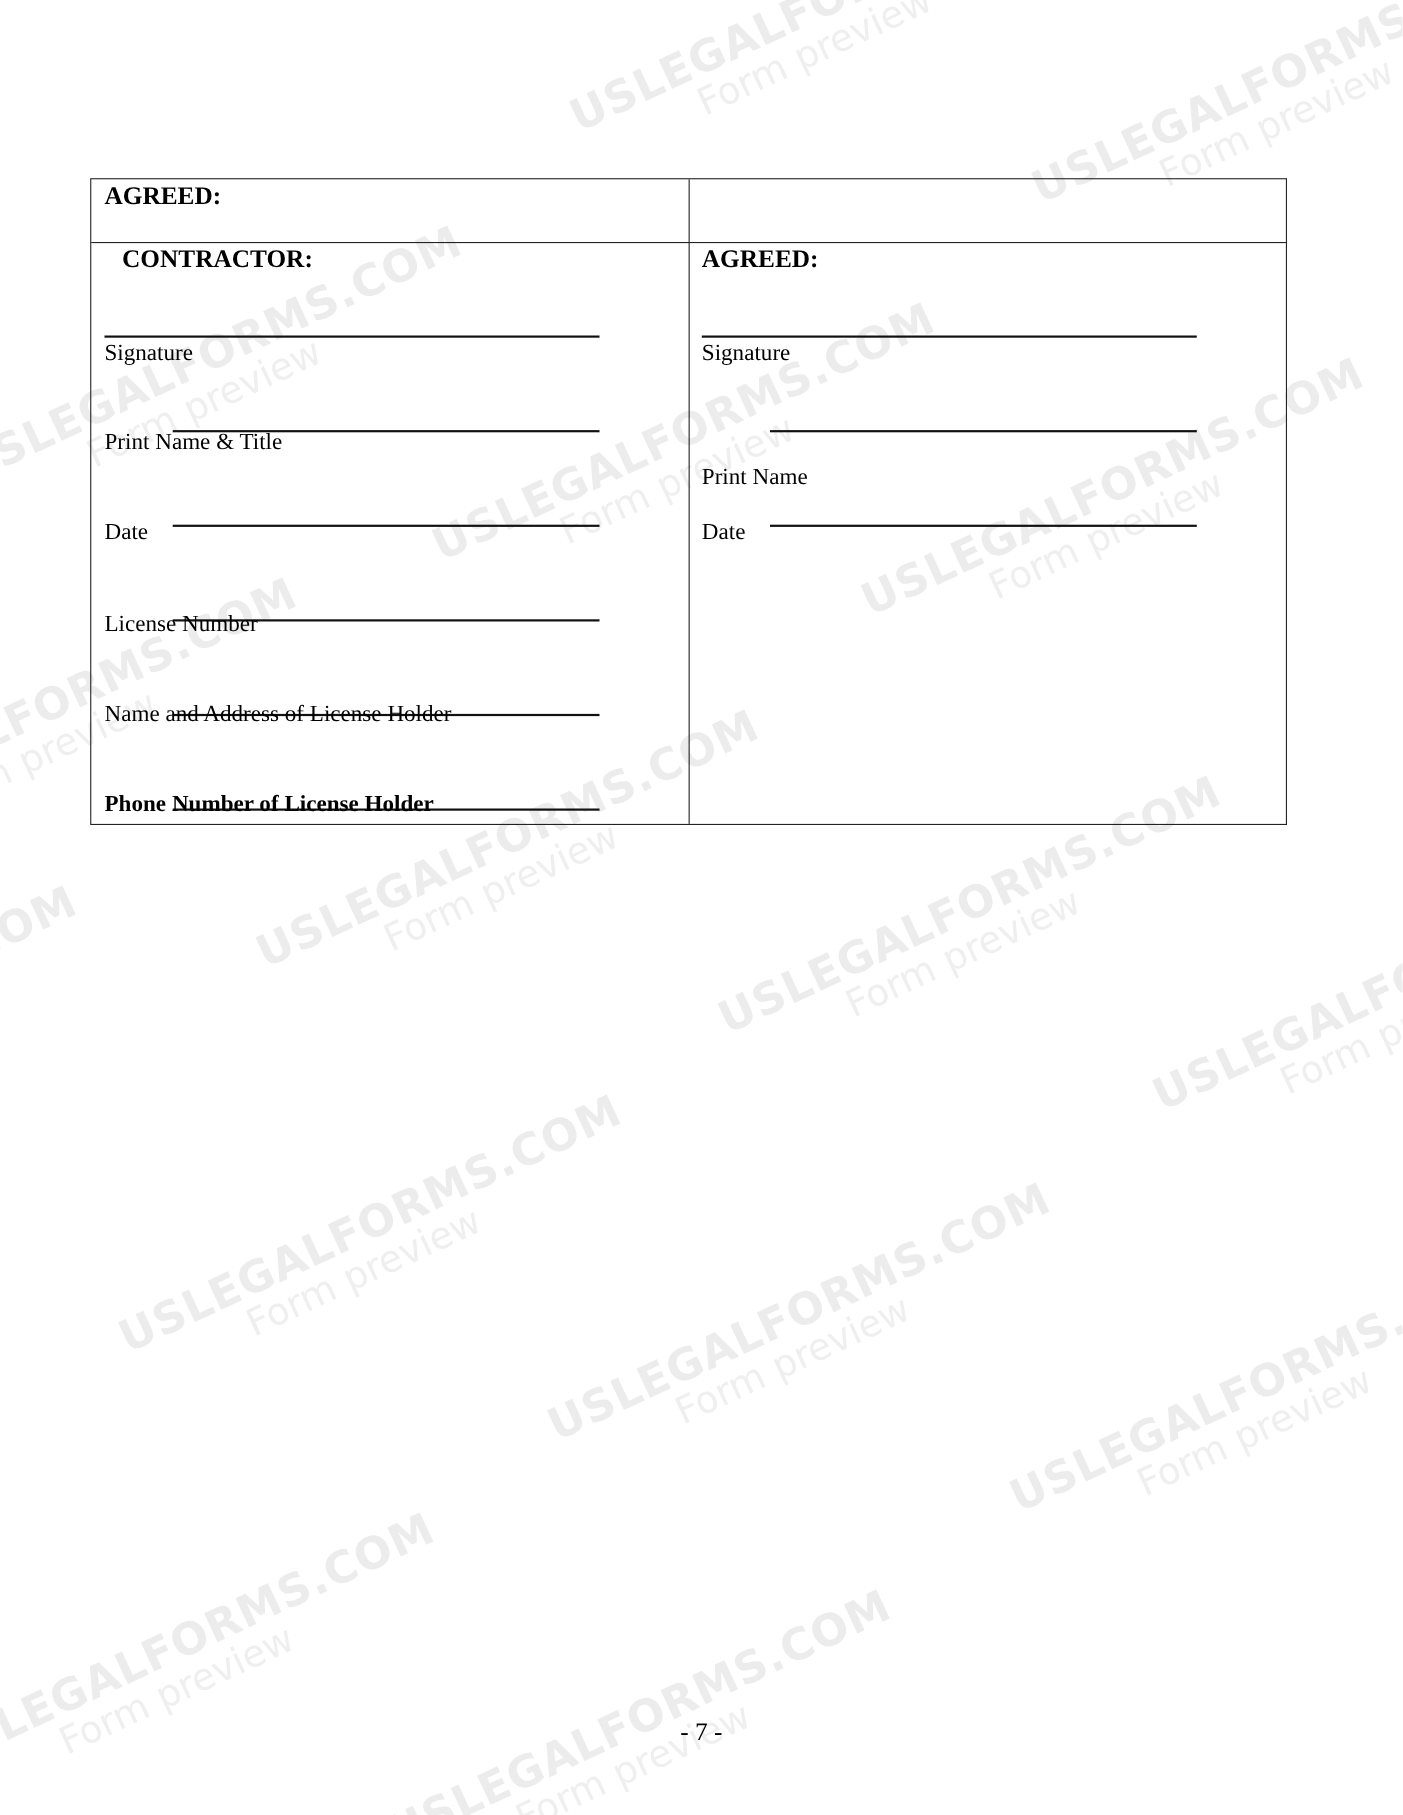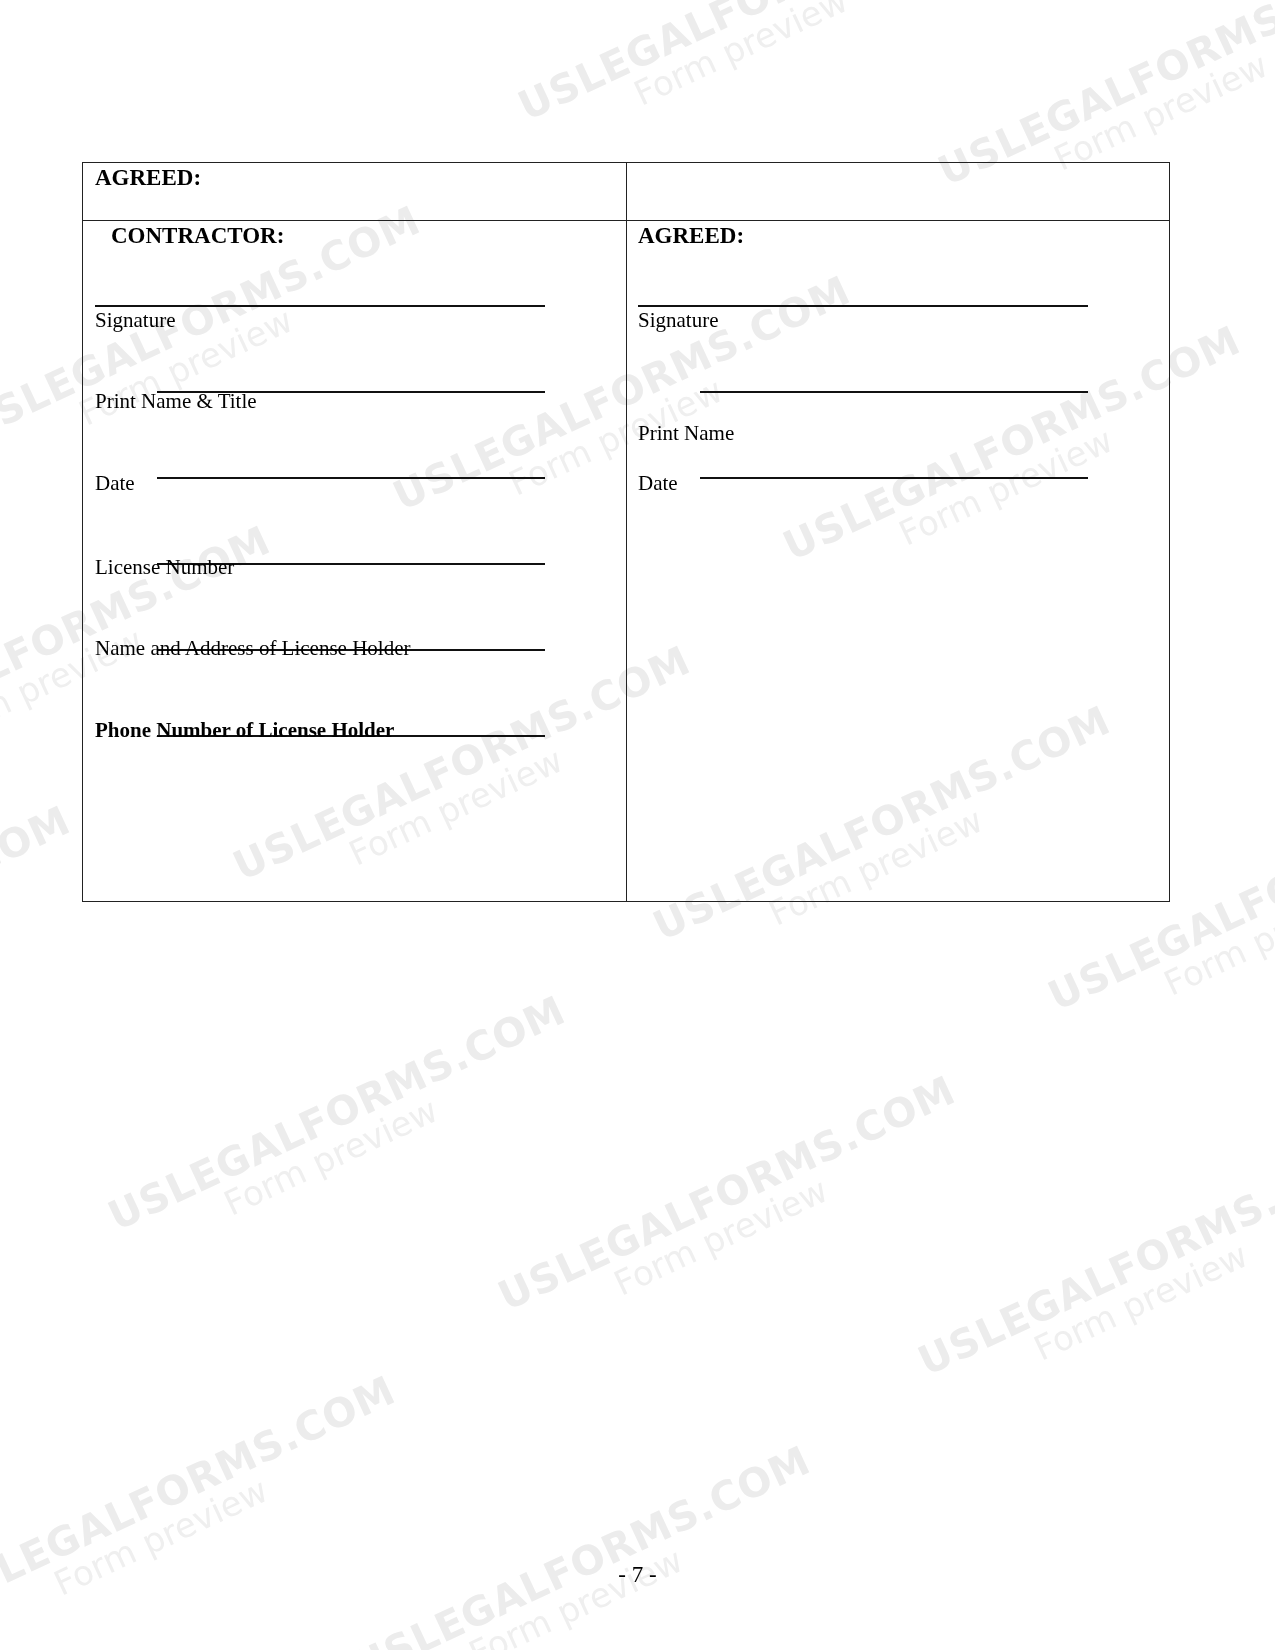--- a/index.html
+++ b/index.html
@@ -6,21 +6,21 @@
     body { width: 1275px; height: 1650px; position: relative; overflow: hidden; font-family: "Liberation Serif", serif; color: #000; }
     .page { position: absolute; left: 0; top: 0; width: 1275px; height: 1650px; }
 
     
     .wm-layer { position: absolute; inset: 0; pointer-events: none; z-index: 0; }
     .wm { position: absolute; transform: rotate(-25deg); transform-origin: left bottom; white-space: nowrap; font-family: "DejaVu Sans", sans-serif; }
     .wm .big { display: block; font-size: 40px; font-weight: bold; color: #ececec; letter-spacing: 1px; }
     .wm .small { display: block; font-size: 34px; color: #efefef; margin-left: 110px; margin-top: -6px; }
 
     
-    .sig-table { position: absolute; left: 82px; top: 162px; width: 1088px; height: 740px; border: 1.5px solid #222; box-sizing: border-box; z-index: 1; }
+    .sig-table { position: absolute; left: 82px; top: 162px; width: 1088px; height: 588px; border: 1.5px solid #222; box-sizing: border-box; z-index: 1; }
     .row-divider { position: absolute; left: 0; right: 0; top: 57px; border-top: 1.5px solid #222; }
     .col-divider { position: absolute; top: 0; bottom: 0; left: 543px; border-left: 1.5px solid #222; }
 
     .hdr { position: absolute; font-weight: bold; font-size: 23px; }
     .lbl { position: absolute; font-size: 21px; white-space: nowrap; }
     .line { position: absolute; border-top: 2px solid #111; height: 0; }
 
     .page-number { position: absolute; top: 1562px; left: 0; width: 1275px; text-align: center; font-size: 23px; z-index: 1; }
   </style>
 </head>

